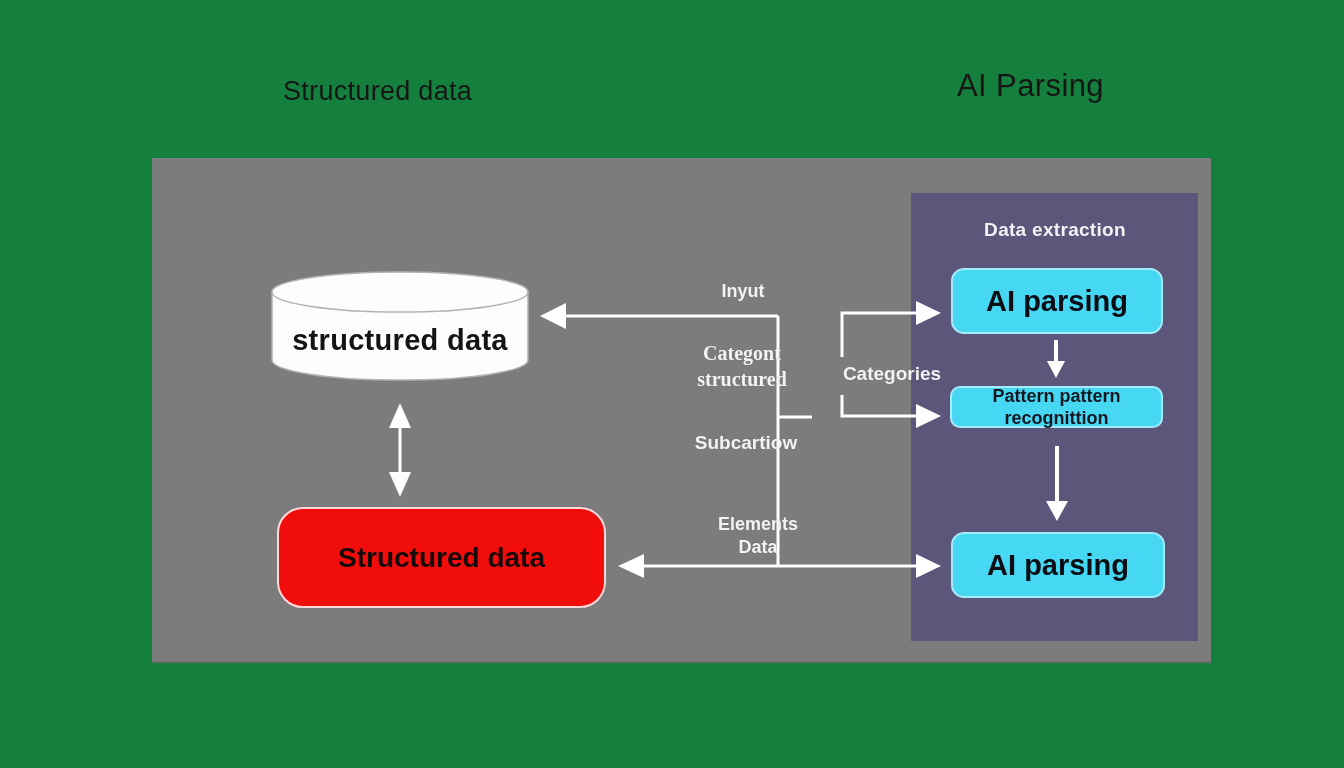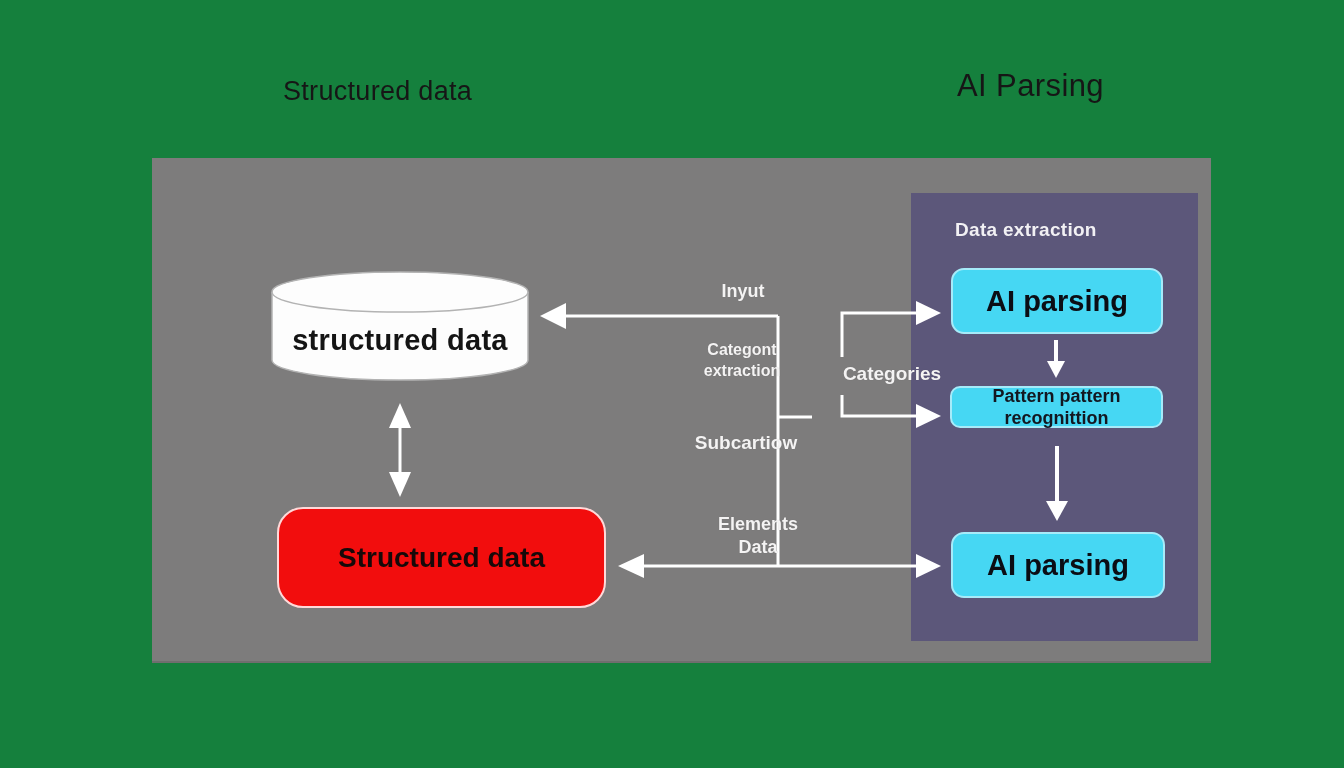--- a/index.html
+++ b/index.html
@@ -45,28 +45,28 @@
   #red-box .l1 { font-size:28px; font-weight:bold; color:#160909; }
   #red-box .l2 { font-size:28px; color:#ffffff; }
 
   
   .flow-label {
     color:#f4f3f3; font-weight:600; text-align:center; line-height:1.3;
     text-shadow:0 0 1px rgba(0,0,0,0.15);
     margin-left:48px;
   }
   #lbl-input       { left:645px; top:280px; width:100px; font-size:18px; }
-  #lbl-category    { left:638px; top:340px; width:112px; font-size:16px; }
+  #lbl-category    { left:638px; top:340px; width:112px; font-size:20px;font-family:Liberation Serif, serif; }
   #lbl-subcategory { left:635px; top:431px; width:126px; font-size:19px; }
   #lbl-elements    { left:653px; top:513px; width:114px; font-size:18px; }
   #lbl-categories  { left:792px; top:362px; width:104px; font-size:19px; }
 
   
   #panel-title {
-    left:955px; top:219px; width:200px; text-align:left;
+    left:955px; top:219px; width:200px; text-align:center;
     color:#f2f1f4; font-size:19px; font-weight:600; letter-spacing:0.3px;
   }
   .cyan-box {
     background:#46d7f3; border:2px solid #a6ebf9;
     display:flex; flex-direction:column; align-items:center; justify-content:center;
     box-sizing:border-box; color:#0b0d14;
   }
   #cyan-top    { left:951px; top:268px; width:212px; height:66px; border-radius:13px;
                  font-size:29px; font-weight:bold; }
   #cyan-mid    { left:950px; top:386px; width:213px; height:42px; border-radius:10px;
@@ -129,21 +129,21 @@
 
   <div class="abs" id="db-label">structured data</div>
 
   <div class="abs" id="red-box">
     <div class="l1">Structured data</div>
   </div>
 
   <div class="abs flow-label" id="lbl-input">Inyut</div>
   <div class="abs flow-label" id="lbl-category">
     <div>Categont</div>
-    <div>extraction</div>
+    <div>structured</div>
   </div>
   <div class="abs flow-label" id="lbl-subcategory">Subcartiow</div>
   <div class="abs flow-label" id="lbl-elements">
     <div>Elements</div>
     <div>Data</div>
   </div>
   <div class="abs flow-label" id="lbl-categories">Categories</div>
 
   <div class="abs" id="panel-title">Data extraction</div>
 

